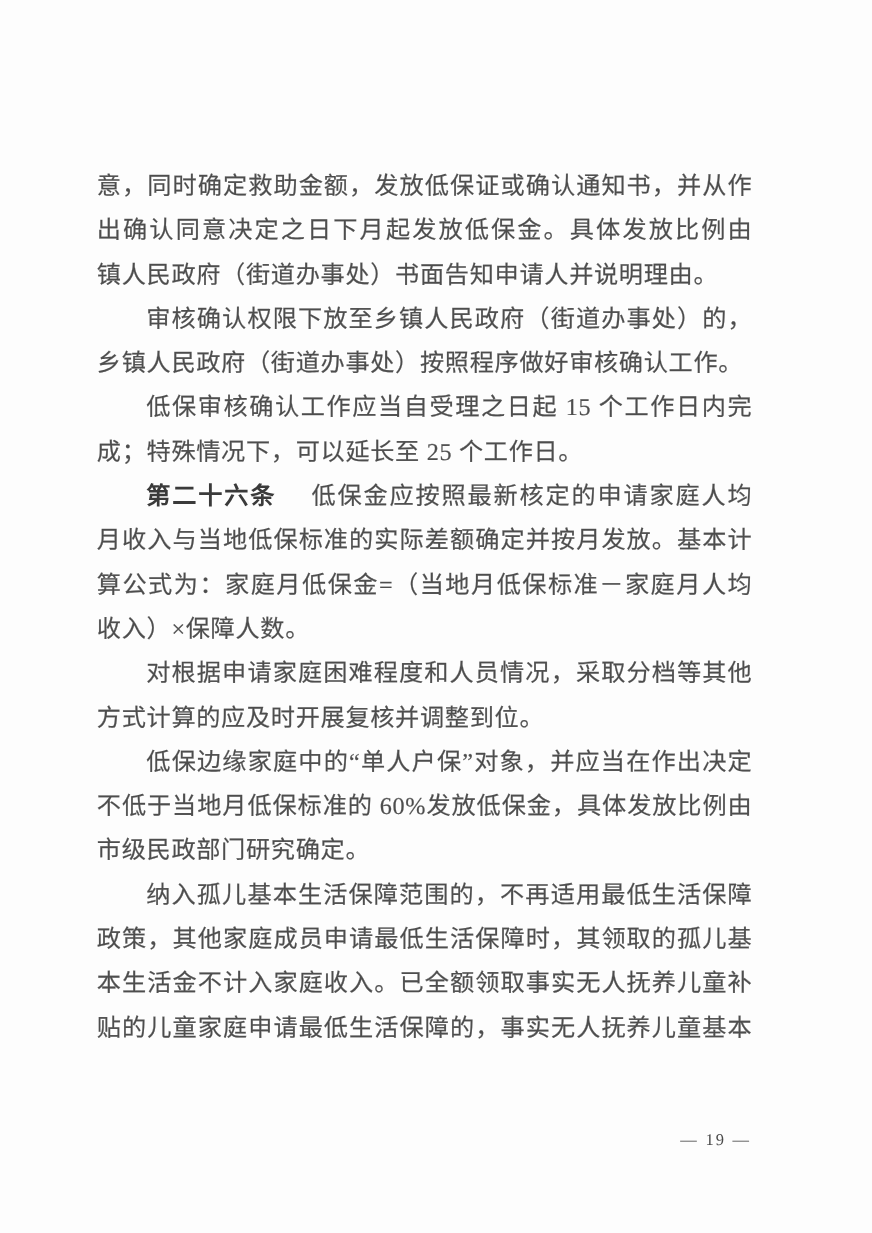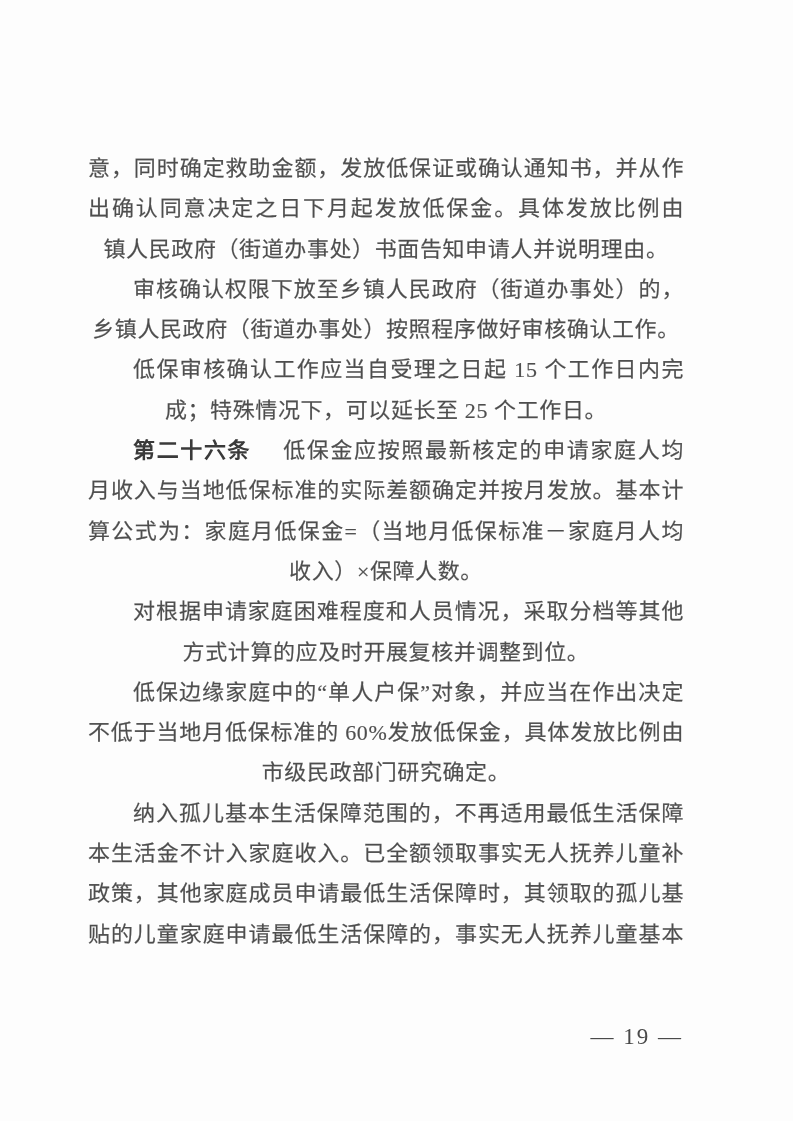--- a/index.html
+++ b/index.html
@@ -22,42 +22,42 @@
     top: 149px;
     width: 596px;
   }
   .line {
     margin: 0;
     padding: 0;
     font-size: 22px;
     line-height: 40.3px;
     height: 40.3px;
     letter-spacing: 0.6px;
-    text-align: center;
+    text-align: left;
     font-weight: normal;
     -webkit-text-stroke: 0.2px #6a6a6a;
   }
   .jl {
     text-align: justify;
     text-align-last: justify;
   }
   .indent {
     text-indent: 45px;
   }
   .article-term {
     font-weight: bold;
     color: #3a3a3a;
     -webkit-text-stroke: 0;
     margin-right: 32px;
   }
   .page-num {
     position: absolute;
     top: 1022px;
     right: 110px;
-    font-size: 23px;
+    font-size: 15px;
     line-height: 30px;
     letter-spacing: 2px;
     color: #4a4a4a;
     text-align: right;
   }
 </style>
 </head>
 <body>
 
 <div class="page">
@@ -75,20 +75,20 @@
     </p>
     <p class="line jl">月收入与当地低保标准的实际差额确定并按月发放。基本计</p>
     <p class="line jl">算公式为：家庭月低保金=（当地月低保标准－家庭月人均</p>
     <p class="line">收入）×保障人数。</p>
     <p class="line indent jl">对根据申请家庭困难程度和人员情况，采取分档等其他</p>
     <p class="line">方式计算的应及时开展复核并调整到位。</p>
     <p class="line indent jl">低保边缘家庭中的“单人户保”对象，并应当在作出决定</p>
     <p class="line jl">不低于当地月低保标准的 60%发放低保金，具体发放比例由</p>
     <p class="line">市级民政部门研究确定。</p>
     <p class="line indent jl">纳入孤儿基本生活保障范围的，不再适用最低生活保障</p>
+    <p class="line jl">政策，其他家庭成员申请最低生活保障时，其领取的孤儿基</p>
     <p class="line jl">本生活金不计入家庭收入。已全额领取事实无人抚养儿童补</p>
-    <p class="line jl">政策，其他家庭成员申请最低生活保障时，其领取的孤儿基</p>
     <p class="line jl">贴的儿童家庭申请最低生活保障的，事实无人抚养儿童基本</p>
   </div>
 
   <div class="page-num">— 19 —</div>
 
 </div>
 
 </body></html>

